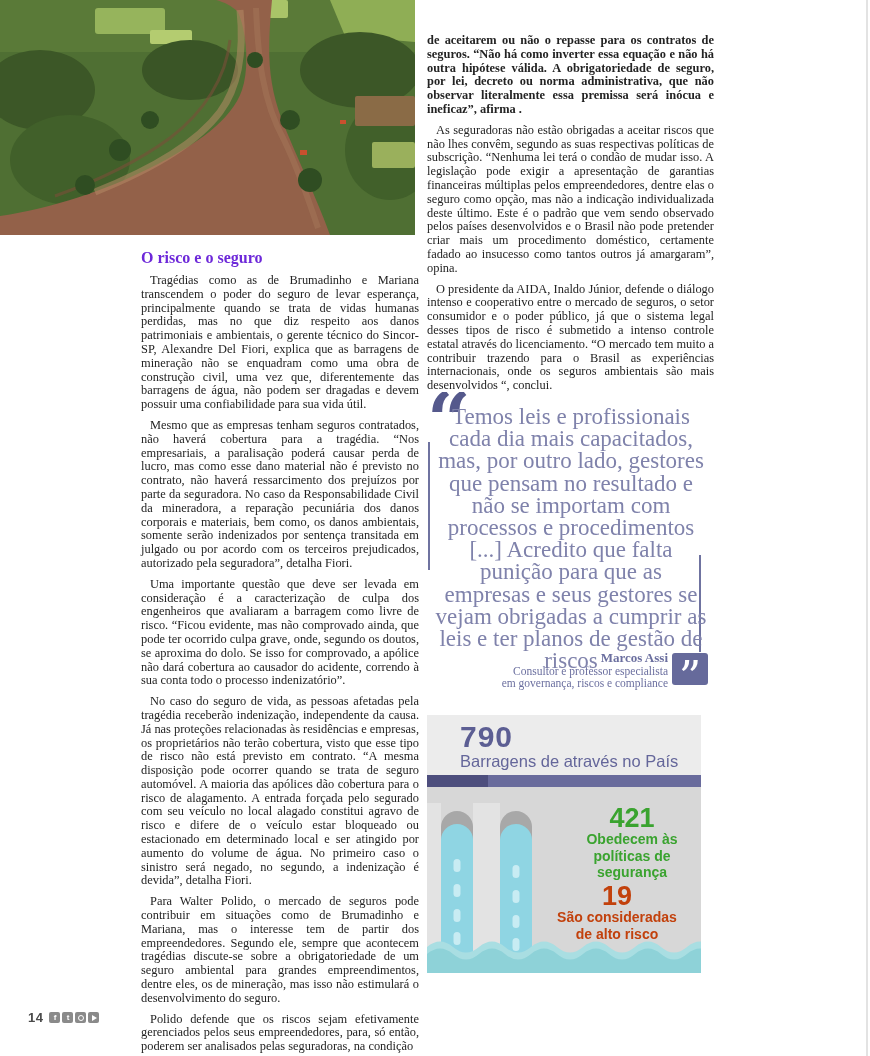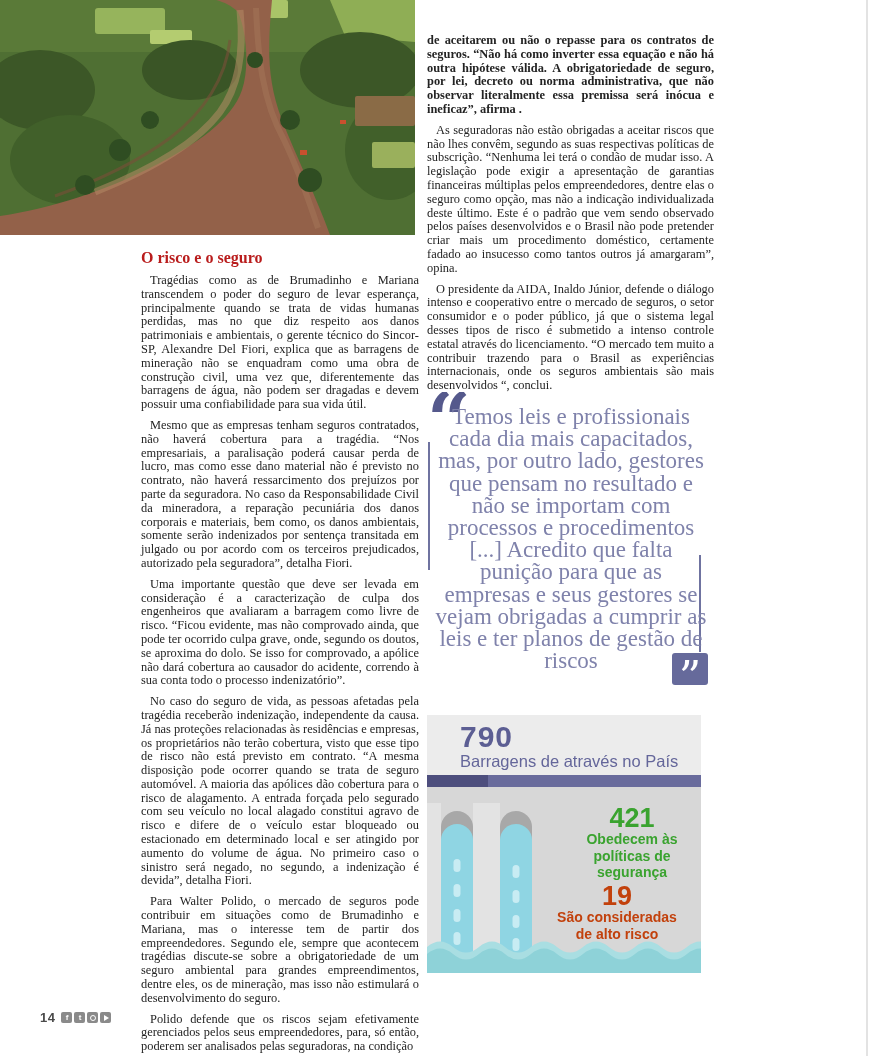--- a/index.html
+++ b/index.html
@@ -6,21 +6,21 @@
   #page{position:relative;width:870px;height:1056px;background:#ffffff;overflow:hidden;
         font-family:"Liberation Serif",serif;color:#232323;}
 
   
   .photo{position:absolute;left:0;top:0;width:415px;height:235px;overflow:hidden;}
   .photo svg{display:block;}
 
   
   .col-left{position:absolute;left:141px;top:249px;width:278px;}
   .col-right{position:absolute;left:427px;top:34px;width:287px;}
-  .section-heading{font-size:16px;font-weight:bold;color:#b91c1c;margin:0 0 7px 0;}
+  .section-heading{font-size:16px;font-weight:bold;color:#6d28d9;margin:0 0 7px 0;}
   .body-p{font-size:12.4px;line-height:13.8px;text-align:justify;margin:0 0 7px 0;
           text-indent:9px;}
   .body-p.no-indent{text-indent:0;font-weight:bold;}
 
   
   .quote-block{position:absolute;left:427px;top:398px;width:287px;height:295px;}
   .open-quote{position:absolute;left:0;top:-6px;width:48px;height:36px;overflow:hidden;
               font-size:76px;line-height:58px;font-weight:bold;color:#55598c;
               font-family:"DejaVu Serif",serif;}
   .pole-left{position:absolute;left:1px;top:44px;width:2px;height:128px;background:#6f73a0;}
@@ -46,21 +46,21 @@
   .info-art{position:relative;height:186px;background:#d7d7d7;overflow:hidden;}
   .info-art svg{position:absolute;left:0;top:0;}
   .stat{position:absolute;left:130px;text-align:center;}
   .stat-1{top:18px;width:150px;}
   .stat-2{top:96px;width:120px;}
   .stat-value{font-size:27px;font-weight:800;line-height:26px;}
   .stat-label{font-size:14px;font-weight:600;line-height:16.5px;}
   .green{color:#3aa32f;} .red{color:#c2410c;}
 
   
-  .footer{position:absolute;left:40px;top:1010px;display:flex;align-items:center;gap:6px;
+  .footer{position:absolute;left:28px;top:1010px;display:flex;align-items:center;gap:6px;
           font-family:"Liberation Sans",sans-serif;}
   .page-num{font-size:13px;font-weight:bold;color:#4a4a4a;letter-spacing:0.5px;}
   .social{display:flex;gap:2px;}
   .sicon{width:11px;height:11px;background:#8a8a8a;border-radius:2px;color:#ffffff;
          font-size:8px;line-height:11px;text-align:center;font-weight:bold;position:relative;}
   .sicon .circ{position:absolute;left:2.5px;top:2.5px;width:4px;height:4px;border:1px solid #fff;
                border-radius:50%;}
   .sicon .tri{position:absolute;left:3.5px;top:2.5px;width:0;height:0;
               border-left:5px solid #fff;border-top:3px solid transparent;border-bottom:3px solid transparent;}
 
@@ -115,20 +115,25 @@
     <p class="body-p no-indent">de aceitarem ou não o repasse para os contratos de seguros. “Não há como inverter essa equação e não há outra hipótese válida. A obrigatoriedade de seguro, por lei, decreto ou norma administrativa, que não observar literalmente essa premissa será inócua e ineficaz”, afirma .</p>
     <p class="body-p">As seguradoras não estão obrigadas a aceitar riscos que não lhes convêm, segundo as suas respectivas políticas de subscrição. “Nenhuma lei terá o condão de mudar isso. A legislação pode exigir a apresentação de garantias financeiras múltiplas pelos empreendedores, dentre elas o seguro como opção, mas não a indicação individualizada deste último. Este é o padrão que vem sendo observado pelos países desenvolvidos e o Brasil não pode pretender criar mais um procedimento doméstico, certamente fadado ao insucesso como tantos outros já amargaram”, opina.</p>
     <p class="body-p">O presidente da AIDA, Inaldo Júnior, defende o diálogo intenso e cooperativo entre o mercado de seguros, o setor consumidor e o poder público, já que o sistema legal desses tipos de risco é submetido a intenso controle estatal através do licenciamento. “O mercado tem muito a contribuir trazendo para o Brasil as experiências internacionais, onde os seguros ambientais são mais desenvolvidos “, conclui.</p>
   </div>
 
   <div class="quote-block">
     <div class="open-quote">“</div>
     <div class="pole-left"></div>
     <div class="pole-right"></div>
     <div class="quote-text">Temos leis e profissionais cada dia mais capacitados, mas, por outro lado, gestores que pensam no resultado e não se importam com processos e procedimentos [...] Acredito que falta punição para que as empresas e seus gestores se vejam obrigadas a cumprir as leis e ter planos de gestão de riscos</div>
+    <div class="quote-attrib">
+      <div class="author">Marcos Assi</div>
+      <div>Consultor e professor especialista</div>
+      <div>em governança, riscos e compliance</div>
+    </div>
     <div class="close-quote">”</div>
   </div>
 
   <div class="info-panel">
     <div class="info-title">
       <div class="info-total-value">790</div>
       <div class="info-total-label">Barragens de através no País</div>
     </div>
     <div class="info-bar">
       <div class="seg-dark"></div>

